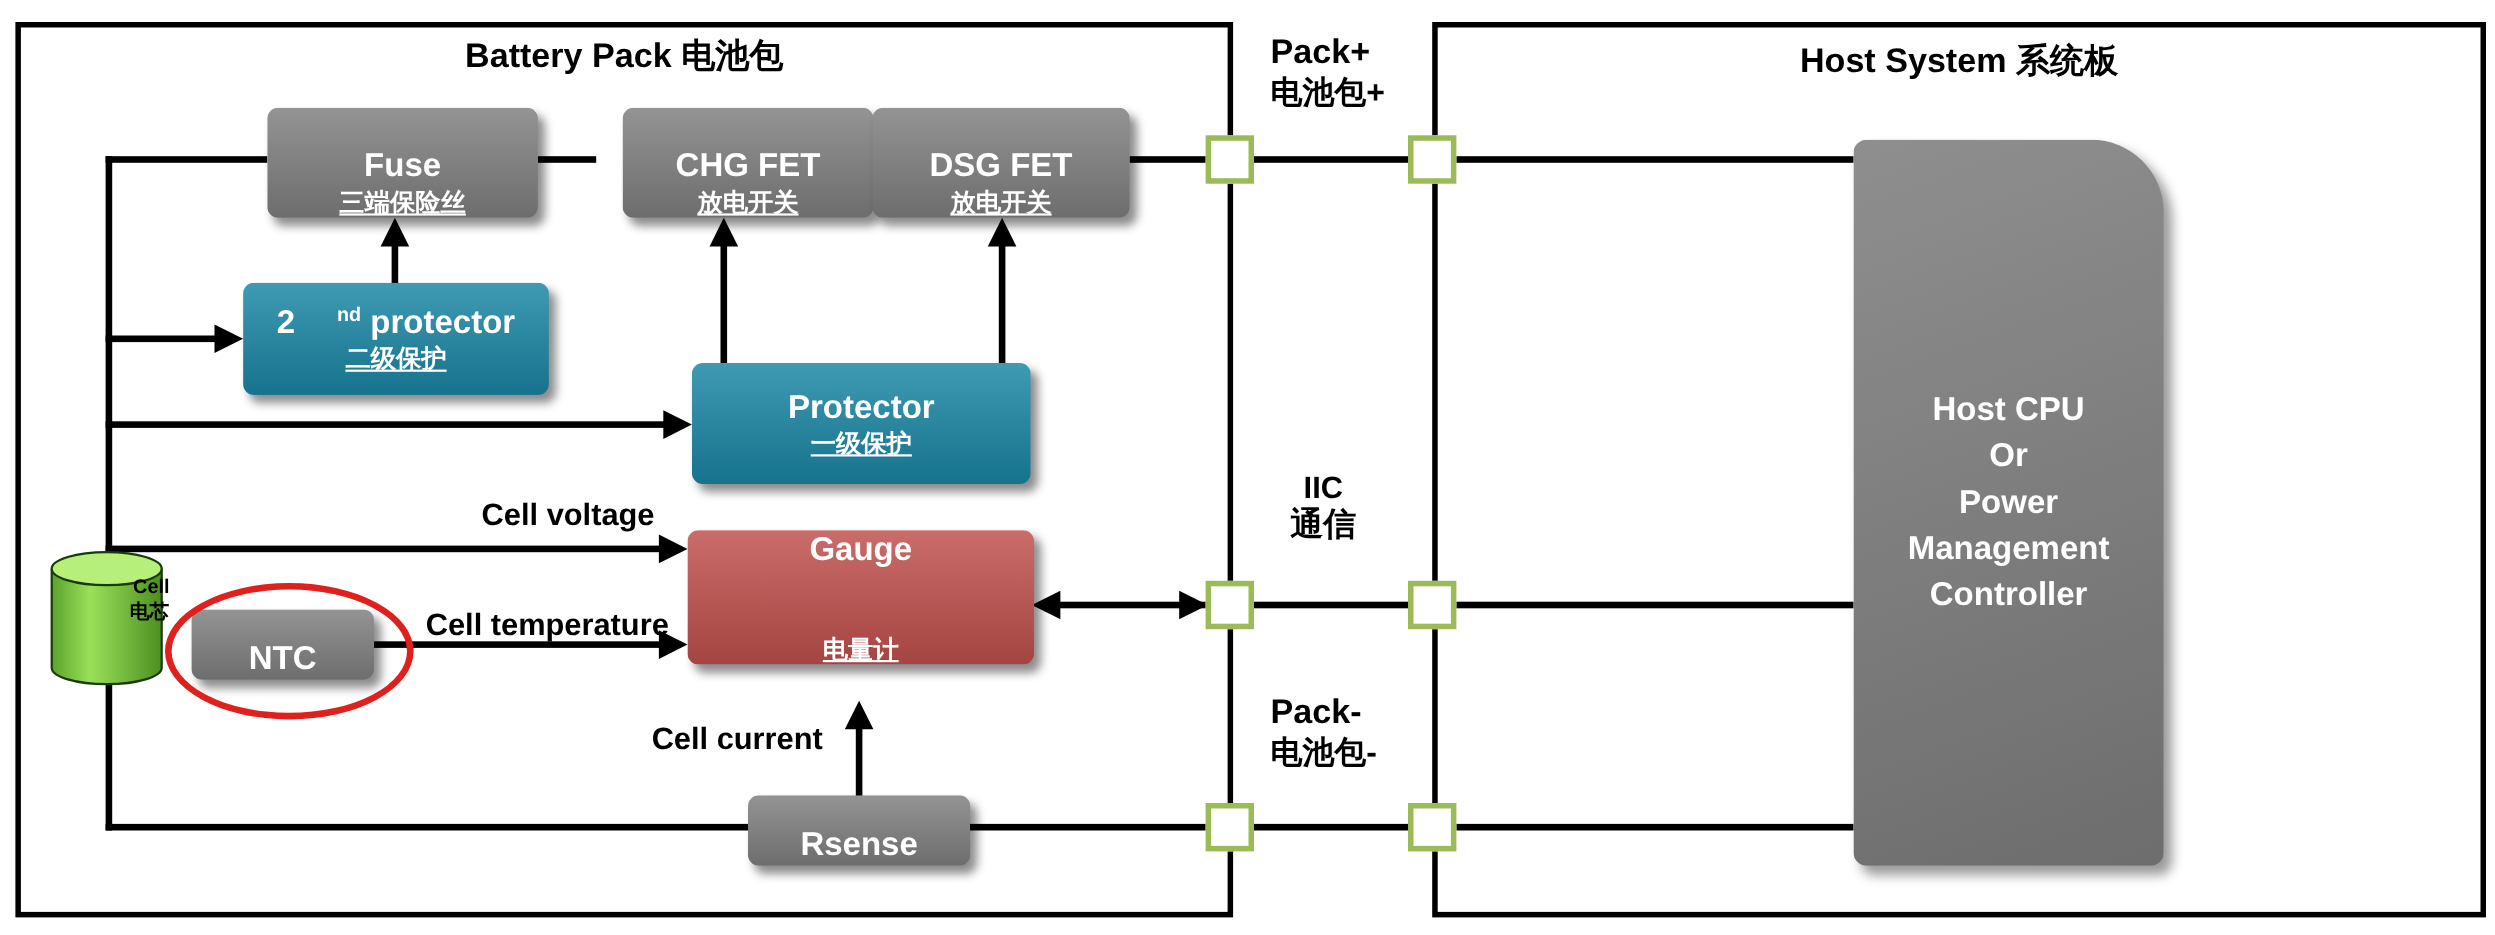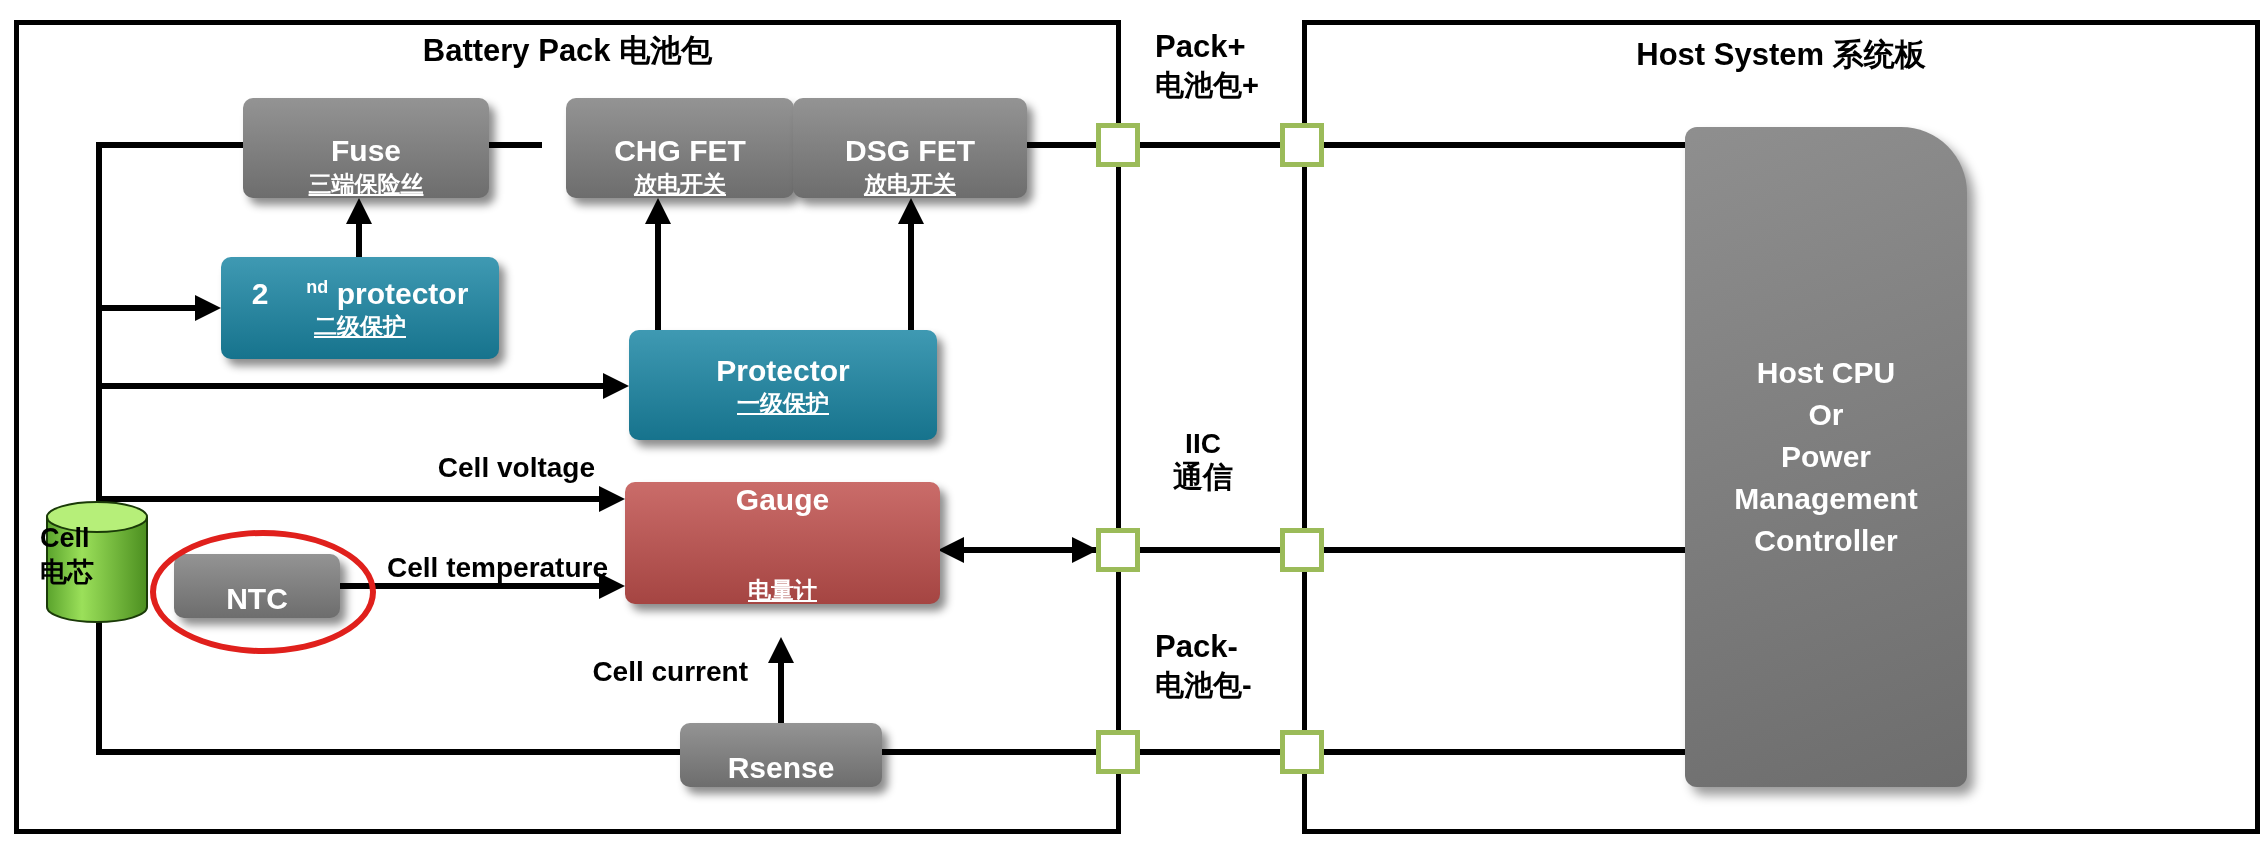--- a/index.html
+++ b/index.html
@@ -35,21 +35,21 @@
   }
   .sq{position:absolute;width:44px;height:44px;box-sizing:border-box;background:#fff;border:5px solid var(--connector-border,#9bbb59);}
   .siglabel{position:absolute;font-size:28px;text-align:right;}
   .portlabel{position:absolute;font-size:31px;line-height:1.25;}
   .portlabel .zh{font-size:29px;}
   .iiclabel{position:absolute;text-align:center;line-height:1.15;}
   .iiclabel .en{font-size:28px;}
   .iiclabel .zh{font-size:30px;}
   .ellipse{position:absolute;border:6px solid var(--highlight,#e0201c);border-radius:50%;}
   .cellwrap{position:absolute;}
-  .celltext{position:absolute;left:0;top:24px;width:100%;text-align:left;color:#000;font-size:27px;line-height:1.25;}
+  .celltext{position:absolute;left:0;top:24px;width:100%;text-align:right;color:#000;font-size:18px;line-height:1.25;}
 </style>
 </head>
 <body>
 
 <div id="canvas">
 
   <div class="bigbox" style="left:14px;top:20px;width:1107px;height:814px;"></div>
   <div class="bigbox" style="left:1302px;top:20px;width:958px;height:814px;"></div>
   <div class="boxtitle" style="left:14px;top:30px;width:1107px;">Battery Pack 电池包</div>
   <div class="boxtitle" style="left:1302px;top:34px;width:958px;">Host System 系统板</div>

